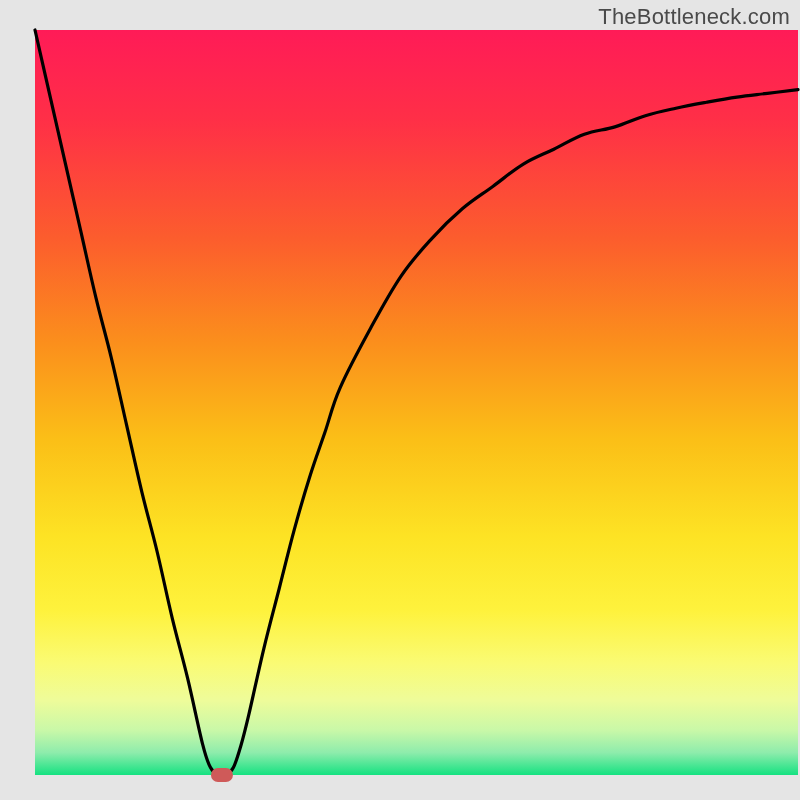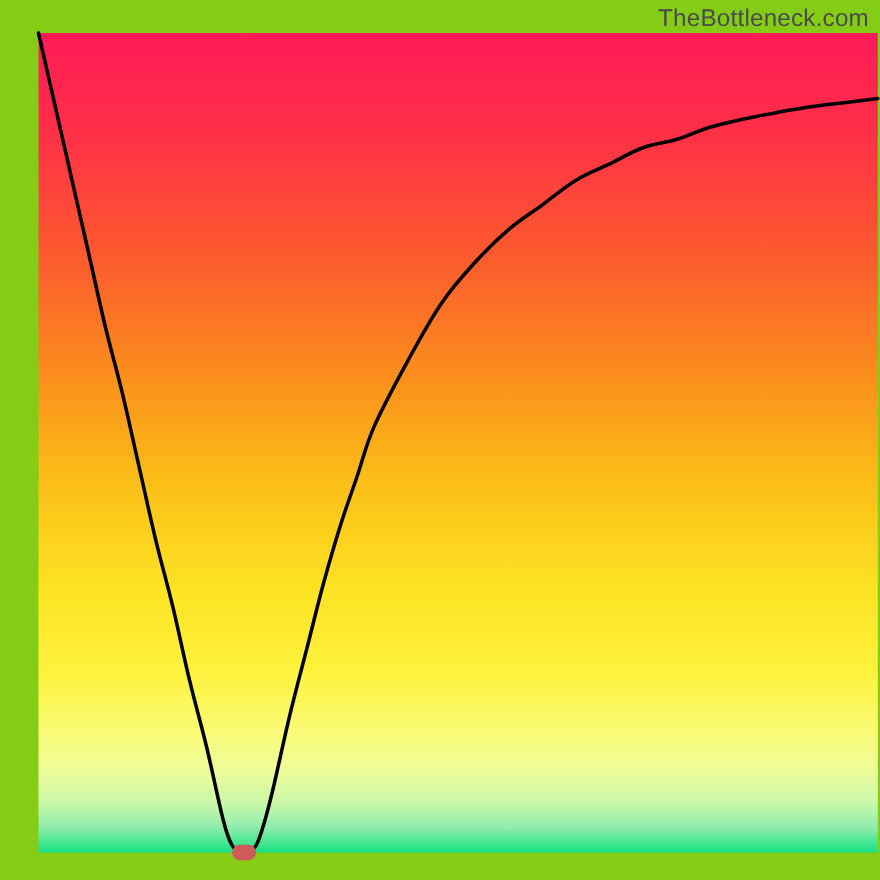--- a/index.html
+++ b/index.html
@@ -8,21 +8,21 @@
     width: 800px;
     height: 800px;
     overflow: hidden;
     background: #000;
     font-family: Arial, Helvetica, sans-serif;
   }
   .frame {
     position: relative;
     width: 800px;
     height: 800px;
-    background: #84cc16;
+    background: #e5e5e5;
   }
   .attribution {
     position: absolute;
     top: 4px;
     right: 10px;
     color: #4a4a4a;
     font-size: 22px;
     font-weight: 500;
     letter-spacing: 0.2px;
     z-index: 10;

